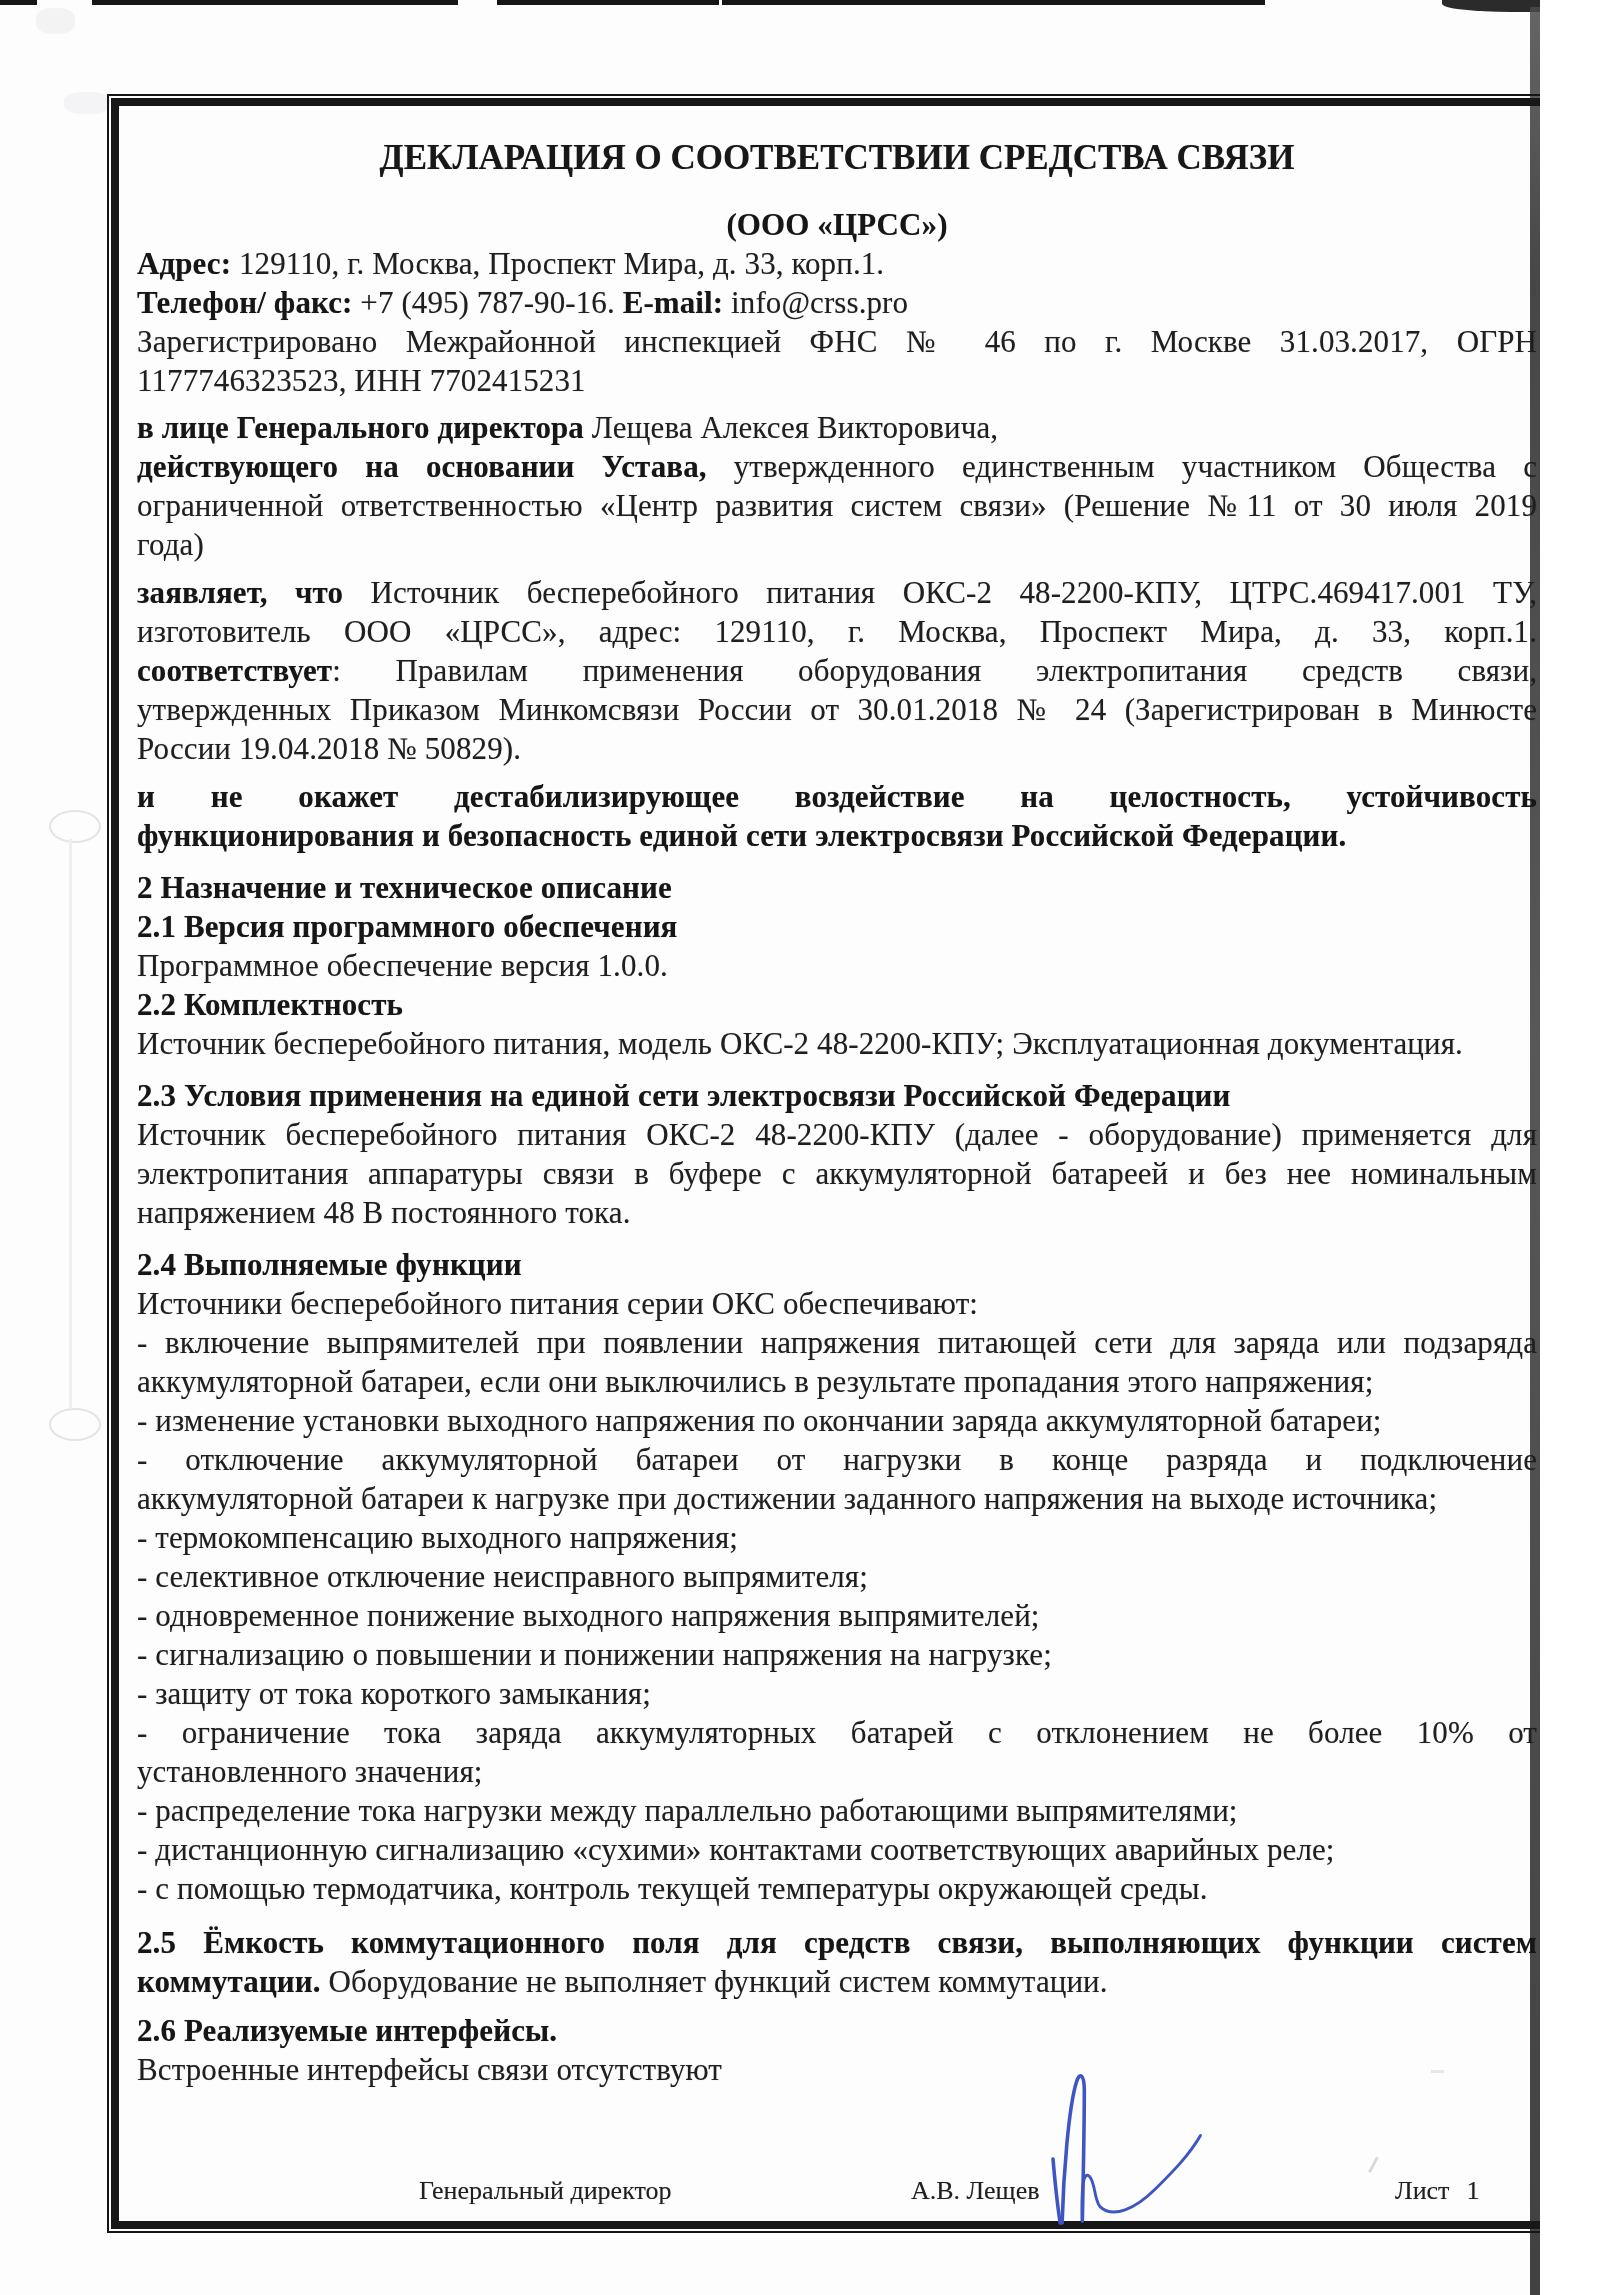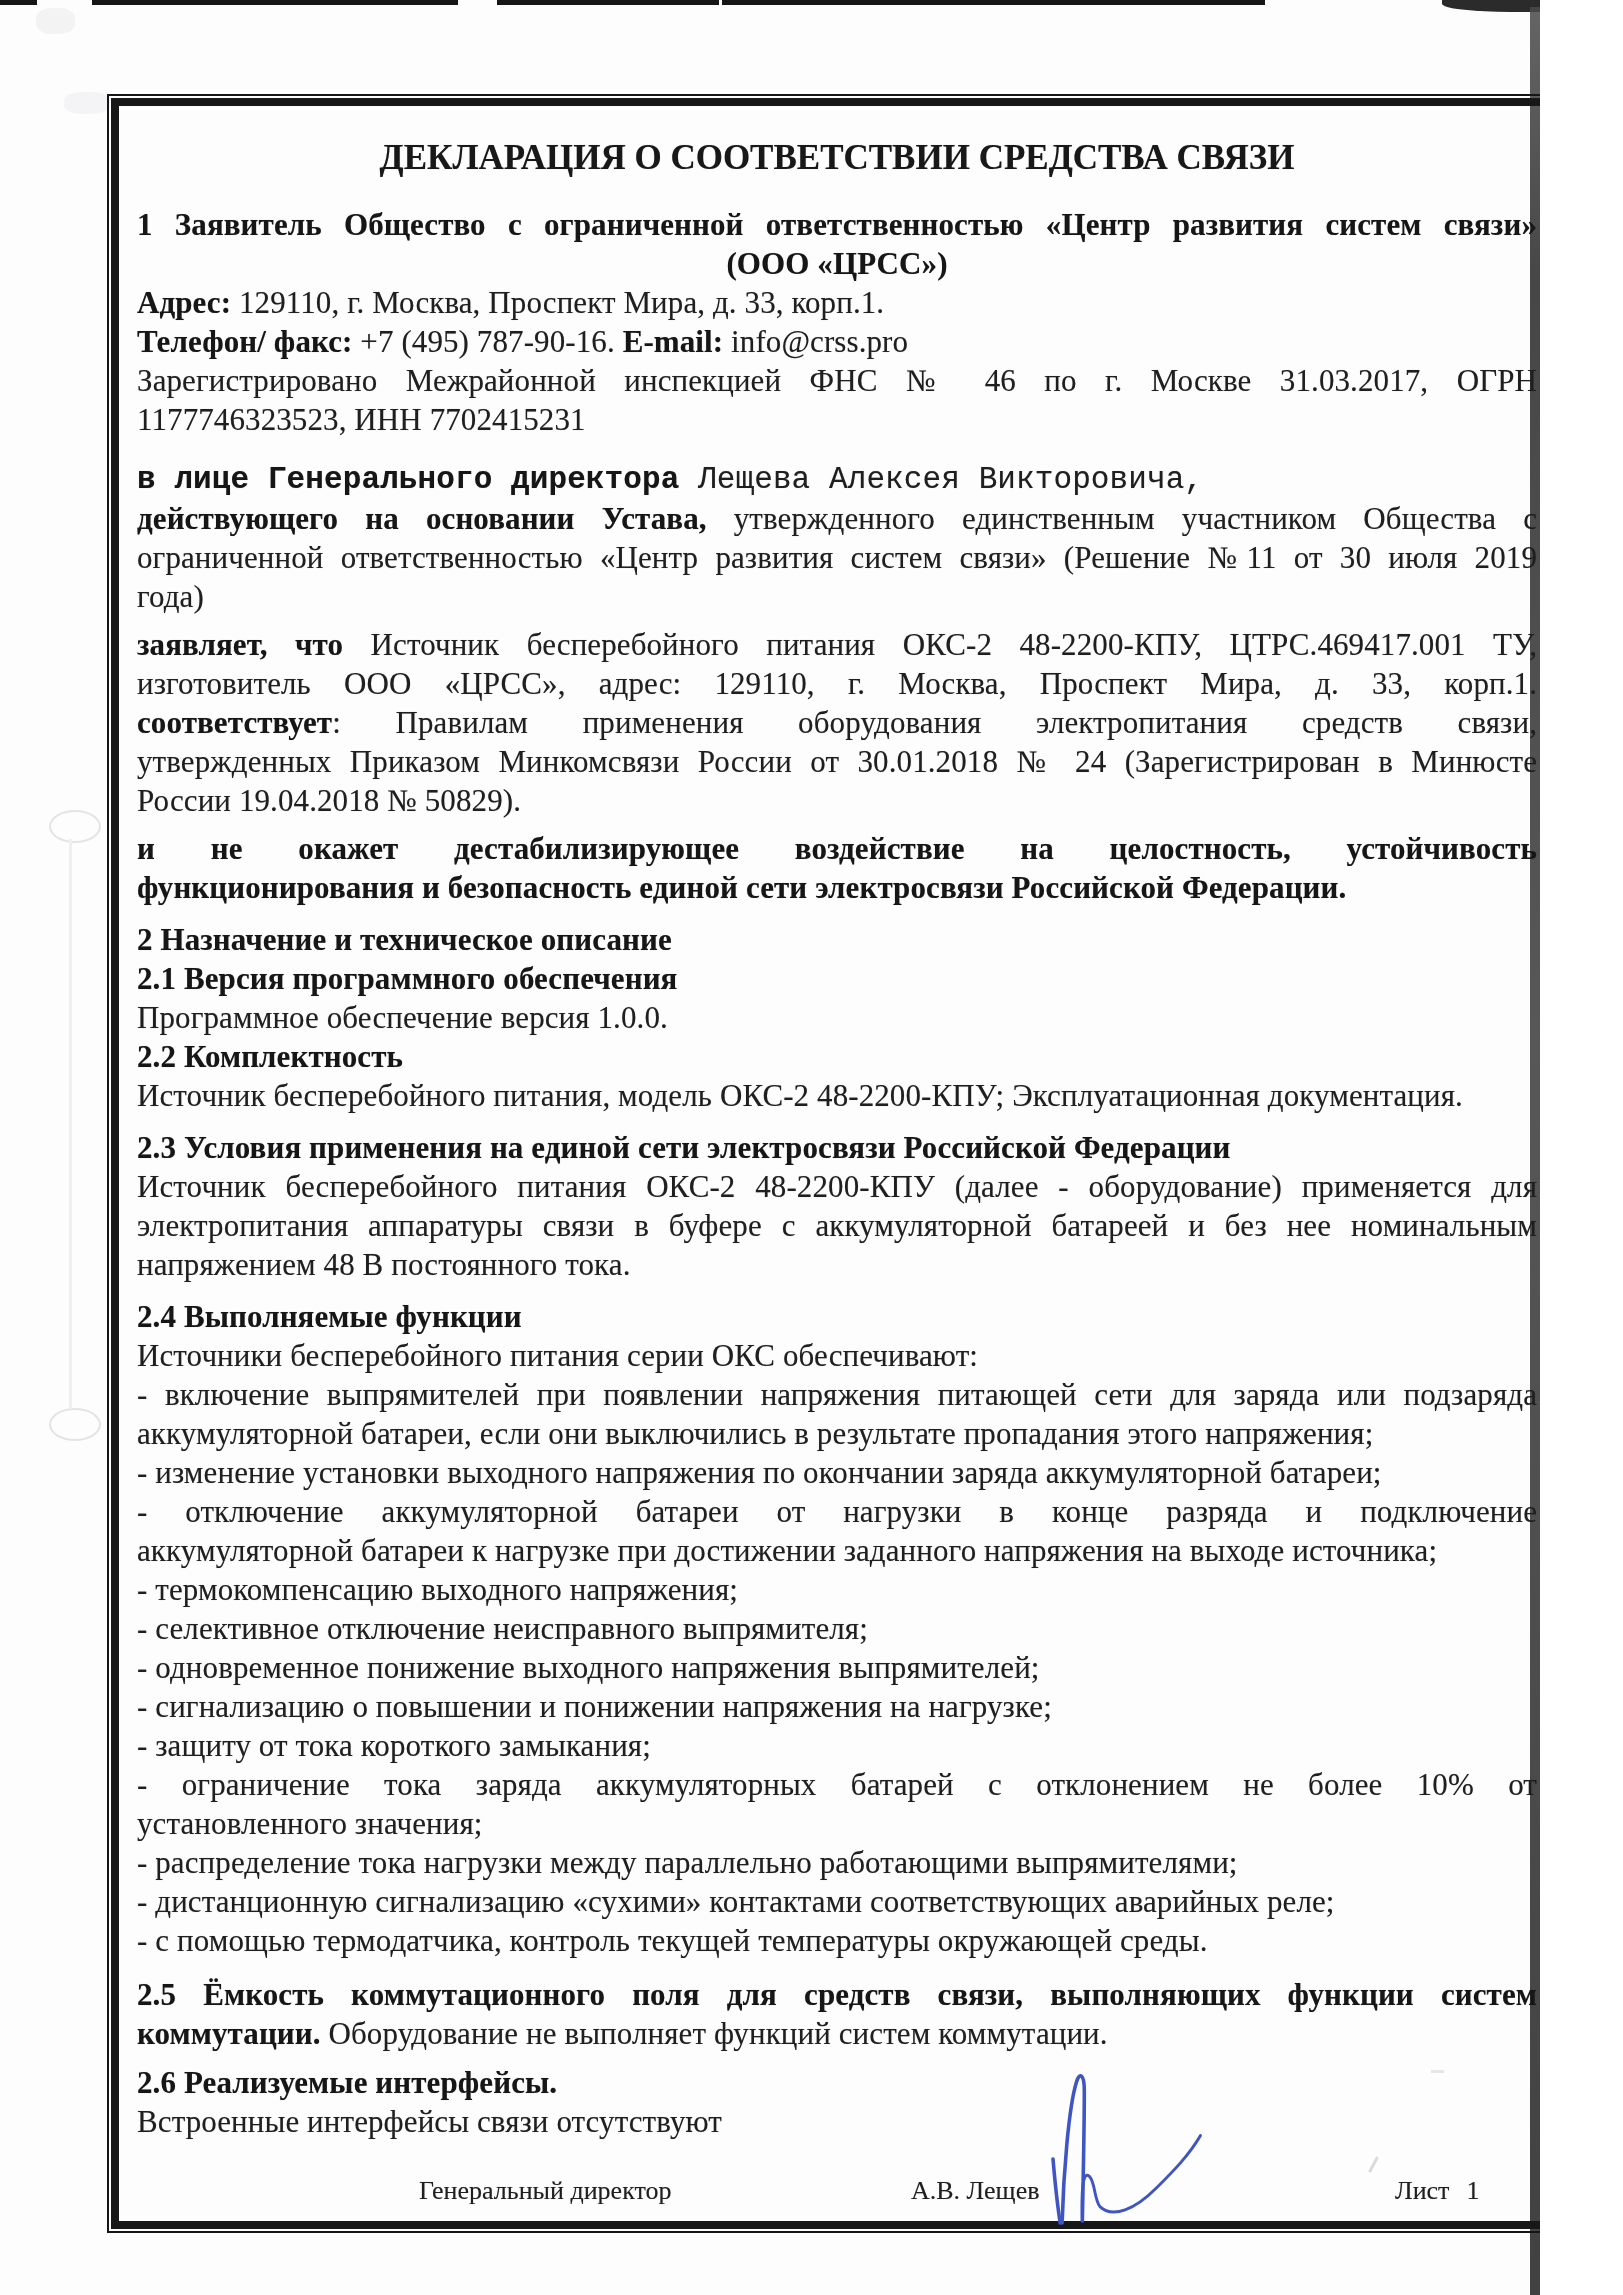--- a/index.html
+++ b/index.html
@@ -55,27 +55,26 @@
   <div class="hole" style="top:1408px;"></div>
   <div class="hole-line"></div>
 
   <div class="frame-outer">
     <div class="frame-inner"></div>
   </div>
 
   <div class="content">
     <h1 class="title">ДЕКЛАРАЦИЯ О СООТВЕТСТВИИ СРЕДСТВА СВЯЗИ</h1>
     <div>
-        <div class="ln justify"><span class="b">1 Заявитель Общество с ограниченной ответственностью «Центр развития систем связи»</span></div>
         <div class="ln center"><span class="b">(ООО «ЦРСС»)</span></div>
         <div class="ln left"><span class="b">Адрес: </span><span>129110, г. Москва, Проспект Мира, д. 33, корп.1.</span></div>
         <div class="ln left"><span class="b">Телефон/ факс: </span><span>+7 (495) 787-90-16. </span><span class="b">E-mail: </span><span>info@crss.pro</span></div>
         <div class="ln justify"><span>Зарегистрировано Межрайонной инспекцией ФНС № 46 по г. Москве 31.03.2017, ОГРН</span></div>
         <div class="ln left"><span>1177746323523, ИНН 7702415231</span></div>
-        <div class="ln left" style="margin-top: 21px; font-family: Liberation Mono, monospace;"><span class="b">в лице Генерального директора </span><span>Лещева Алексея Викторовича,</span></div>
+        <div class="ln left" style="margin-top: 8px;"><span class="b">в лице Генерального директора </span><span>Лещева Алексея Викторовича,</span></div>
         <div class="ln justify"><span class="b">действующего на основании Устава, </span><span>утвержденного единственным участником Общества с</span></div>
         <div class="ln justify"><span>ограниченной ответственностью «Центр развития систем связи» (Решение №11 от 30 июля 2019</span></div>
         <div class="ln left"><span>года)</span></div>
         <div class="ln justify" style="margin-top: 9px;"><span class="b">заявляет, что </span><span>Источник бесперебойного питания ОКС-2 48-2200-КПУ, ЦТРС.469417.001 ТУ,</span></div>
         <div class="ln justify"><span>изготовитель ООО «ЦРСС», адрес: 129110, г. Москва, Проспект Мира, д. 33, корп.1.</span></div>
         <div class="ln justify"><span class="b">соответствует</span><span>: Правилам применения оборудования электропитания средств связи,</span></div>
         <div class="ln justify"><span>утвержденных Приказом Минкомсвязи России от 30.01.2018 № 24 (Зарегистрирован в Минюсте</span></div>
         <div class="ln left"><span>России 19.04.2018 № 50829).</span></div>
         <div class="ln justify" style="margin-top: 9.2px;"><span class="b">и не окажет дестабилизирующее воздействие на целостность, устойчивость</span></div>
         <div class="ln left"><span class="b">функционирования и безопасность единой сети электросвязи Российской Федерации.</span></div>

